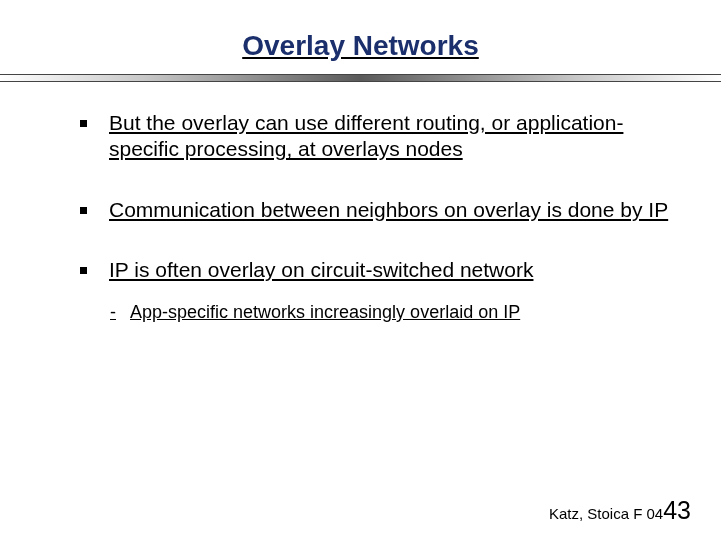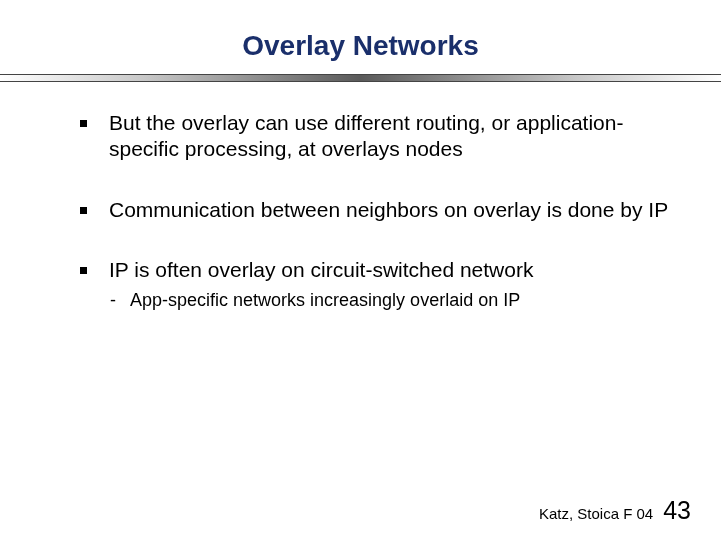--- a/index.html
+++ b/index.html
@@ -10,20 +10,21 @@
     background: #ffffff;
     font-family: Arial, Helvetica, sans-serif;
     color: #000000;
     overflow: hidden;
   }
   .slide {
     position: relative;
     width: 721px;
     height: 541px;
     box-sizing: border-box;
+    text-decoration: underline;
   }
   .title {
     text-align: center;
     font-size: 28px;
     font-weight: bold;
     color: #1a2f6b;
     padding-top: 30px;
     padding-bottom: 12px;
   }
   .divider {
@@ -69,21 +70,20 @@
     margin-right: 14px;
     font-weight: normal;
   }
   .footer {
     position: absolute;
     right: 30px;
     bottom: 16px;
     font-size: 15px;
     display: flex;
     align-items: baseline;
-    gap: 10px;
   }
   .page-num {
     font-size: 25px;
   }
 </style>
 </head>
 <body>
 
 <div class="slide">
 
@@ -97,21 +97,21 @@
     <div class="bullet-row">
       <div class="bullet-marker"></div>
       <div class="bullet-text">But the overlay can use different routing, or application-specific processing, at overlays nodes</div>
     </div>
 
     <div class="bullet-row">
       <div class="bullet-marker"></div>
       <div class="bullet-text">Communication between neighbors on overlay is done by IP</div>
     </div>
 
-    <div class="bullet-row" style="margin-bottom:26px;">
+    <div class="bullet-row" style="margin-bottom:38px;">
       <div class="bullet-marker"></div>
       <div class="bullet-text">IP is often overlay on circuit-switched network</div>
     </div>
 
     <div class="sub-row">
       <div class="sub-marker">-</div>
       <div>App-specific networks increasingly overlaid on IP</div>
     </div>
 
   </div>

